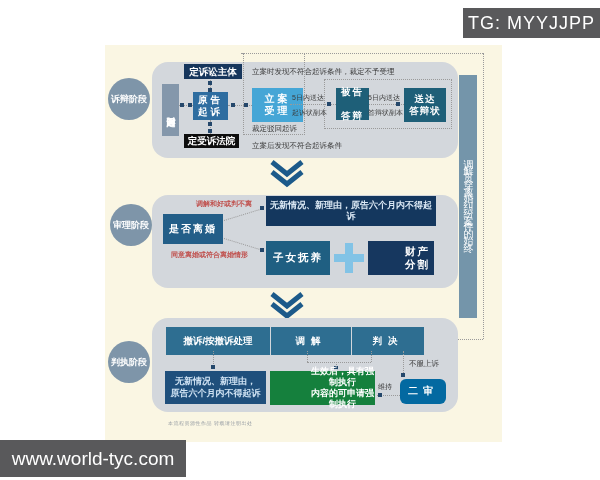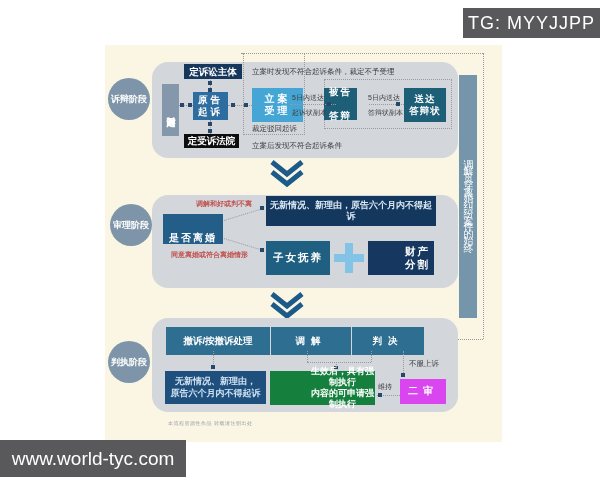--- a/index.html
+++ b/index.html
@@ -30,21 +30,21 @@
   .navy   { background:#16365C; }
   .black  { background:#0D0D0D; }
   .medblue{ background:#2E6DA0; }
   .lblue  { background:#45A6D6; }
   .teal   { background:#1E5F78; }
   .dknavy { background:#14375E; }
   .teal2  { background:#1F5F82; }
   .navy2  { background:#16375F; }
   .blue3  { background:#15803d;padding-left:40px; }
   .navy3  { background:#1F4F7C; }
-  .navy4  { background:#d946ef; }
+  .navy4  { background:#0369a1;border-radius:6px; }
   .blue4  { background:#235E88; }
 
   .note   { font-size:7.5px; color:#3A3A3A; white-space:nowrap; }
   .rednote{ font-size:7px; color:#C0504D; white-space:nowrap; font-weight:bold; }
   .tiny   { font-size:7px; color:#3A3A3A; white-space:nowrap; }
 
   .dot-h { border-top:1px dotted #9A9A9A; height:0; }
   .dot-v { border-left:1px dotted #9A9A9A; width:0; }
   .dbox  { border:1px dotted #9A9A9A; background:transparent; }
   .sq { width:4px; height:4px; background:#24476B; }
@@ -99,21 +99,21 @@
 
   <div class="abs box black" style="left:184px; top:134px; width:55px; height:14px; font-size:9.5px;">
     <span>定受诉法院</span>
   </div>
 
   <div class="abs box lblue" style="left:252px; top:88px; width:51px; height:34px; font-size:10px; letter-spacing:3px;">
     <span>立案</span>
     <span>受理</span>
   </div>
 
-  <div class="abs box teal" style="left:324px; top:88px; width:33px; height:32px; font-size:9.5px; letter-spacing:2px;gap:12px;">
+  <div class="abs box teal" style="left:336px; top:88px; width:33px; height:32px; font-size:9.5px; letter-spacing:2px;gap:12px;">
     <span>被告</span>
     <span>答辩</span>
   </div>
 
   <div class="abs box teal" style="left:404px; top:88px; width:42px; height:34px; font-size:9.5px; letter-spacing:1px;">
     <span>送达</span>
     <span>答辩状</span>
   </div>
 
   <div class="abs note" style="left:252px; top:67px;">立案时发现不符合起诉条件，裁定不予受理</div>
@@ -147,21 +147,21 @@
     <polyline points="3,3 18,15 33,3" fill="none" stroke="#1C5A8A" stroke-width="5"></polyline>
     <polyline points="3,13 18,25 33,13" fill="none" stroke="#1C5A8A" stroke-width="5"></polyline>
   </svg>
 
   <div class="abs panel" style="left:152px; top:195px; width:306px; height:93px;"></div>
   <div class="abs stage-circle" style="left:110px; top:204px;">
     <span>审理</span>
     <span>阶段</span>
   </div>
 
-  <div class="abs box blue4" style="left:163px; top:214px; width:60px; height:30px; font-size:10px; letter-spacing:2px;justify-content:flex-end;">
+  <div class="abs box blue4" style="left:163px; top:214px; width:60px; height:30px; font-size:10px; letter-spacing:2px;">
     <span>是否离婚</span>
   </div>
 
   <div class="abs rednote" style="left:196px; top:199px;">调解和好或判不离</div>
   <div class="abs rednote" style="left:171px; top:250px;">同意离婚或符合离婚情形</div>
 
   <div class="abs dot-h" style="left:224px; top:220px; width:37px; transform:rotate(-17deg); transform-origin:left center;"></div>
   <div class="abs dot-h" style="left:224px; top:238px; width:37px; transform:rotate(17deg); transform-origin:left center;"></div>
   <div class="abs sq" style="left:260px; top:206px;"></div>
   <div class="abs sq" style="left:260px; top:248px;"></div>

